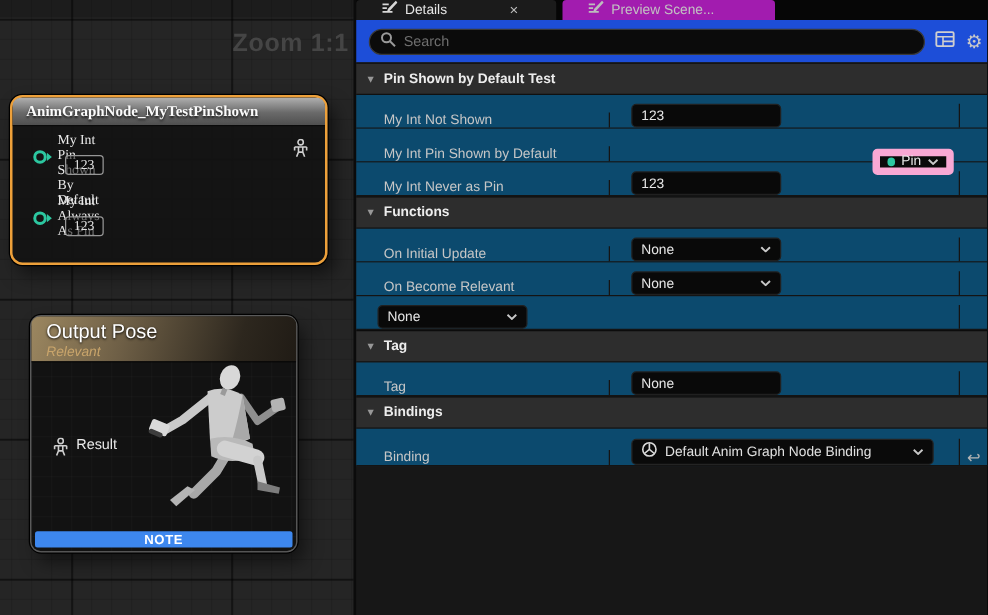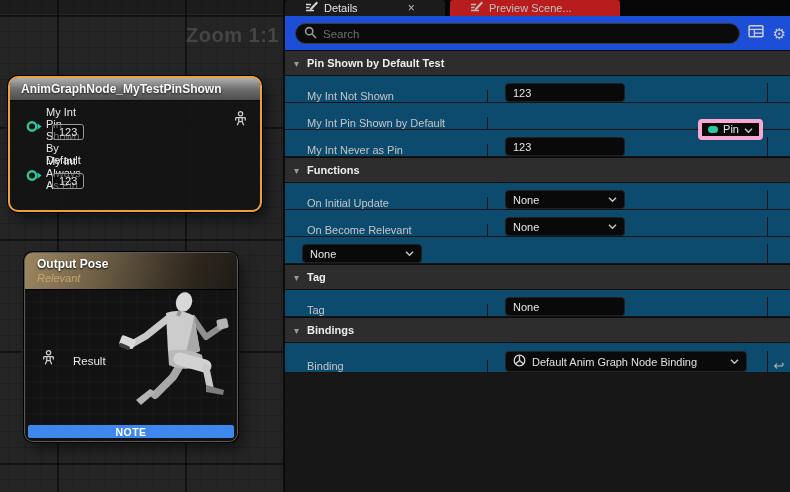--- a/index.html
+++ b/index.html
@@ -21,20 +21,21 @@
   }
   #graph .top-band { position:absolute; left:0; top:0; width:100%; height:14px; background:rgba(0,0,0,0.22); }
   .zoom-label { position:absolute; top:24px; right:4px; font-size:20px; font-weight:bold; color:#454545; letter-spacing:0.5px; }
 
   
   .node-sel {
     position:absolute; left:8px; top:76px; width:254px; height:136px;
     border:2.5px solid #EDA03A; border-radius:10px;
     background:rgba(19,19,19,0.95);
     box-shadow:0 0 0 1px #000, 6px 8px 14px rgba(0,0,0,0.5);
+    font-family:Liberation Serif, serif;
   }
   .node-sel .hdr {
     height:23px; border-radius:7px 7px 0 0;
     background:linear-gradient(#b0b0b0, #6a6a6a 55%, #4f4f4f);
     border-bottom:1px solid #0a0a0a;
     display:flex; align-items:center; padding-left:11px;
   }
   .node-sel .hdr span { font-size:12px; font-weight:bold; color:#fbfbfb; text-shadow:0 1px 2px rgba(0,0,0,0.8); }
   .pin-row { position:absolute; left:0; }
   .pin-label { font-size:11px; color:#e9e9e9; }
@@ -54,37 +55,37 @@
     background-image:
       linear-gradient(to right, rgba(255,255,255,0.025) 1px, transparent 1px),
       linear-gradient(to bottom, rgba(255,255,255,0.025) 1px, transparent 1px);
     background-size:16px 16px;
   }
   .node-out .hdr {
     height:37px; border-radius:7px 7px 0 0;
     background:linear-gradient(105deg, #9c8760 0%, #6e5f46 35%, #2d271e 78%, #201b15 100%);
     padding:4px 0 0 12px; border-bottom:1px solid #000;
   }
-  .node-out .hdr .t1 { font-size:12px; font-weight:bold; color:#fff; text-shadow:0 1px 2px #000; display:block; }
+  .node-out .hdr .t1 { font-size:16px; font-weight:normal; color:#fff; text-shadow:0 1px 2px #000; display:block; }
   .node-out .hdr .t2 { font-size:11px; font-style:italic; color:#c9a56b; display:block; margin-top:1px; }
-  .result-pin { position:absolute; left:17px; top:97px; display:flex; align-items:flex-end; gap:18px; }
+  .result-pin { position:absolute; left:17px; top:97px; display:flex; align-items:flex-start; gap:6px; }
   .result-pin span { font-size:11.5px; color:#eaeaea; }
   .note-bar {
     position:absolute; left:3px; right:3px; bottom:3px; height:13px;
     border-radius:2px; display:flex; align-items:center; justify-content:center;
     font-size:10.5px; font-weight:bold; color:#fff; letter-spacing:0.5px;
   }
   .mannequin { position:absolute; left:85px; top:36px; }
 
   
   #details { position:absolute; left:283px; top:0; width:507px; height:492px; background:#171717; border-left:2px solid #0b0b0b; }
   .tabbar { position:absolute; left:0; top:0; width:100%; height:16px; background:#060606; display:flex; }
   .tab { display:flex; align-items:center; gap:6px; padding:0 20px; height:16px; border-radius:3px 3px 0 0; margin-right:5px; cursor:default; }
   .tab.active { background:#1b1b1b; }
-  .tab.inactive { background:#b91c1c; }
+  .tab.inactive { background:#a21caf; }
   .tab .lbl { font-size:11px; color:#e6e6e6; white-space:nowrap; }
   .tab.inactive .lbl { color:#c2c2c2; }
   .tab .close { font-size:12px; color:#bdbdbd; margin-left:44px; line-height:1; }
   .tab.t2 { width:170px; }
   .tab.t1 { width:160px; }
 
   .searchrow { position:absolute; left:0; top:16px; width:100%; height:34px; background:#1d4ed8; }
   .searchbox {
     position:absolute; left:10px; top:7px; width:445px; height:21px;
     background:#0b0b0b; border:1px solid #3a3a3a; border-radius:11px;
@@ -117,21 +118,21 @@
     color:#e6e6e6; font-size:11px; padding:0 7px; font-family:"Liberation Sans", sans-serif; outline:none;
   }
   .ddown {
     width:120px; height:19px; background:#090909; border:1px solid #202020; border-radius:4px;
     display:flex; align-items:center; padding:0 7px;
   }
   .ddown span { font-size:11px; color:#e6e6e6; }
   .ddown .chev { margin-left:auto; display:flex; }
   .pin-dd {
     position:absolute; left:210px; width:65px; height:21px;
-    background:#0a0a0a; border:4px solid #f9a8d4; border-radius:4px;
+    background:#0a0a0a; border:6px solid #f9a8d4; border-radius:4px;
     display:flex; align-items:center; gap:5px; padding:0 6px;
   }
   .pin-dd .cap { width:14px; height:7px; border-radius:3.5px; }
   .pin-dd span { font-size:11px; color:#e8e8e8; }
   .bind-dd {
     width:242px; height:21px; background:#0a0a0a; border:1px solid #242424; border-radius:4px;
     display:flex; align-items:center; gap:6px; padding:0 7px;
   }
   .bind-dd span.bl { font-size:11px; color:#e0e0e0; white-space:nowrap; }
   .bind-dd .chev { margin-left:auto; display:flex; }

